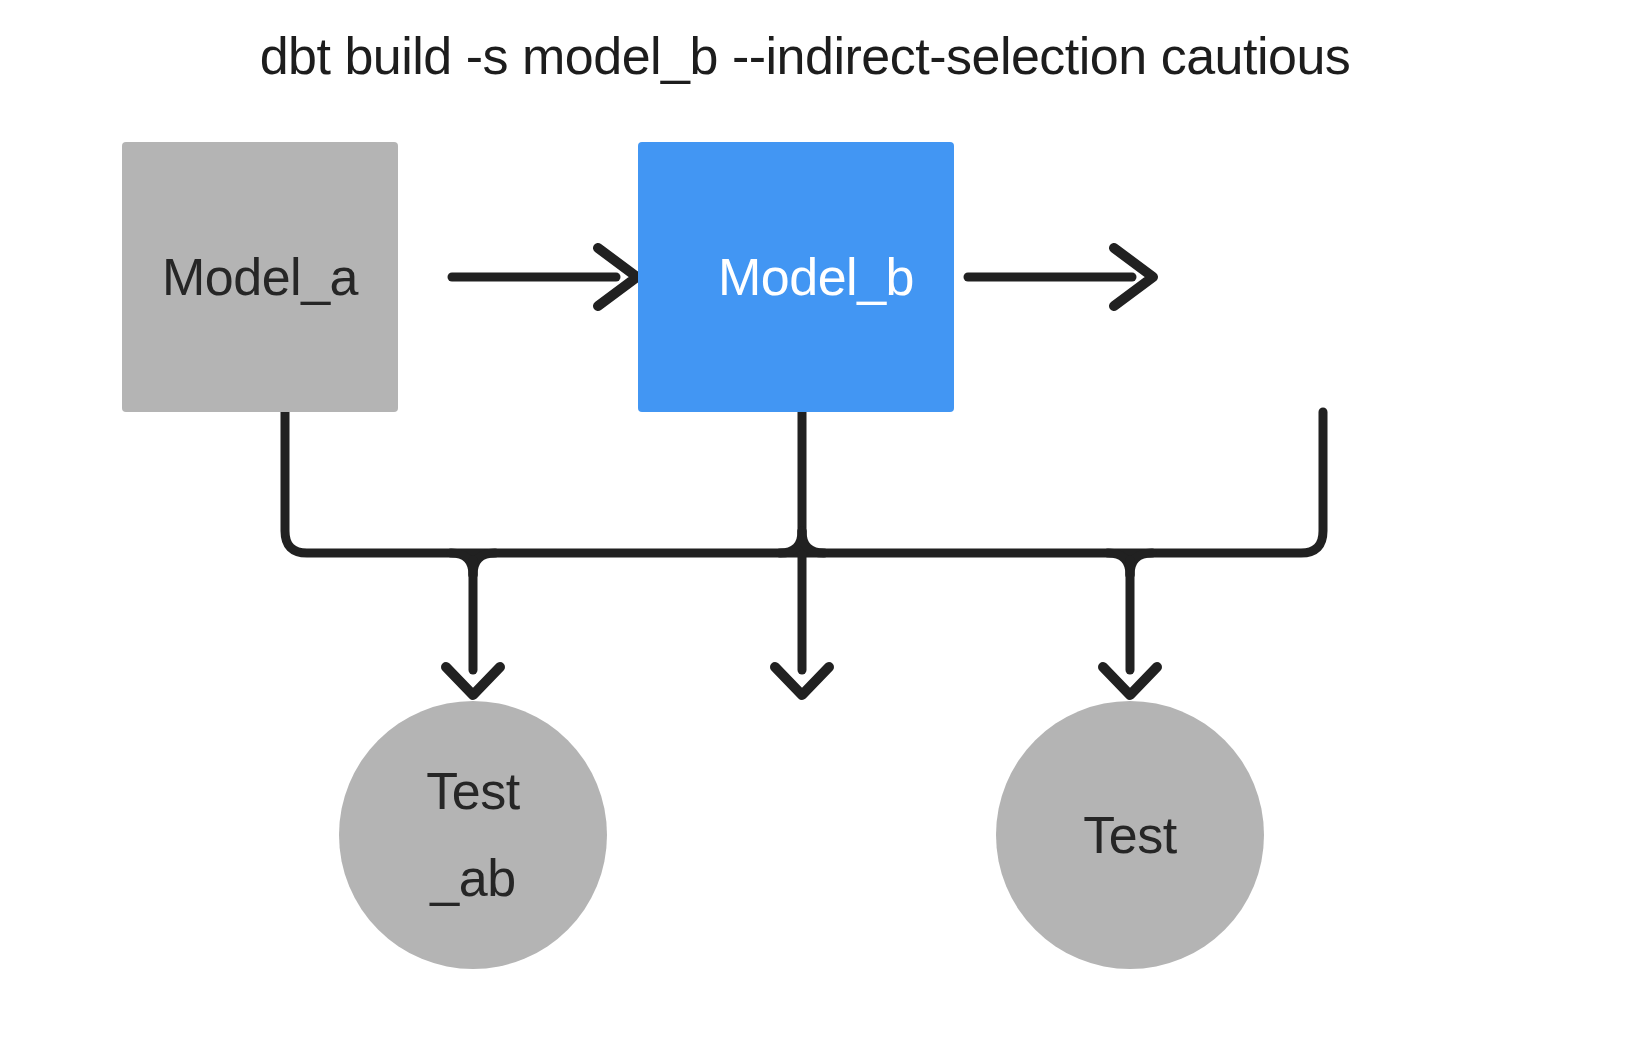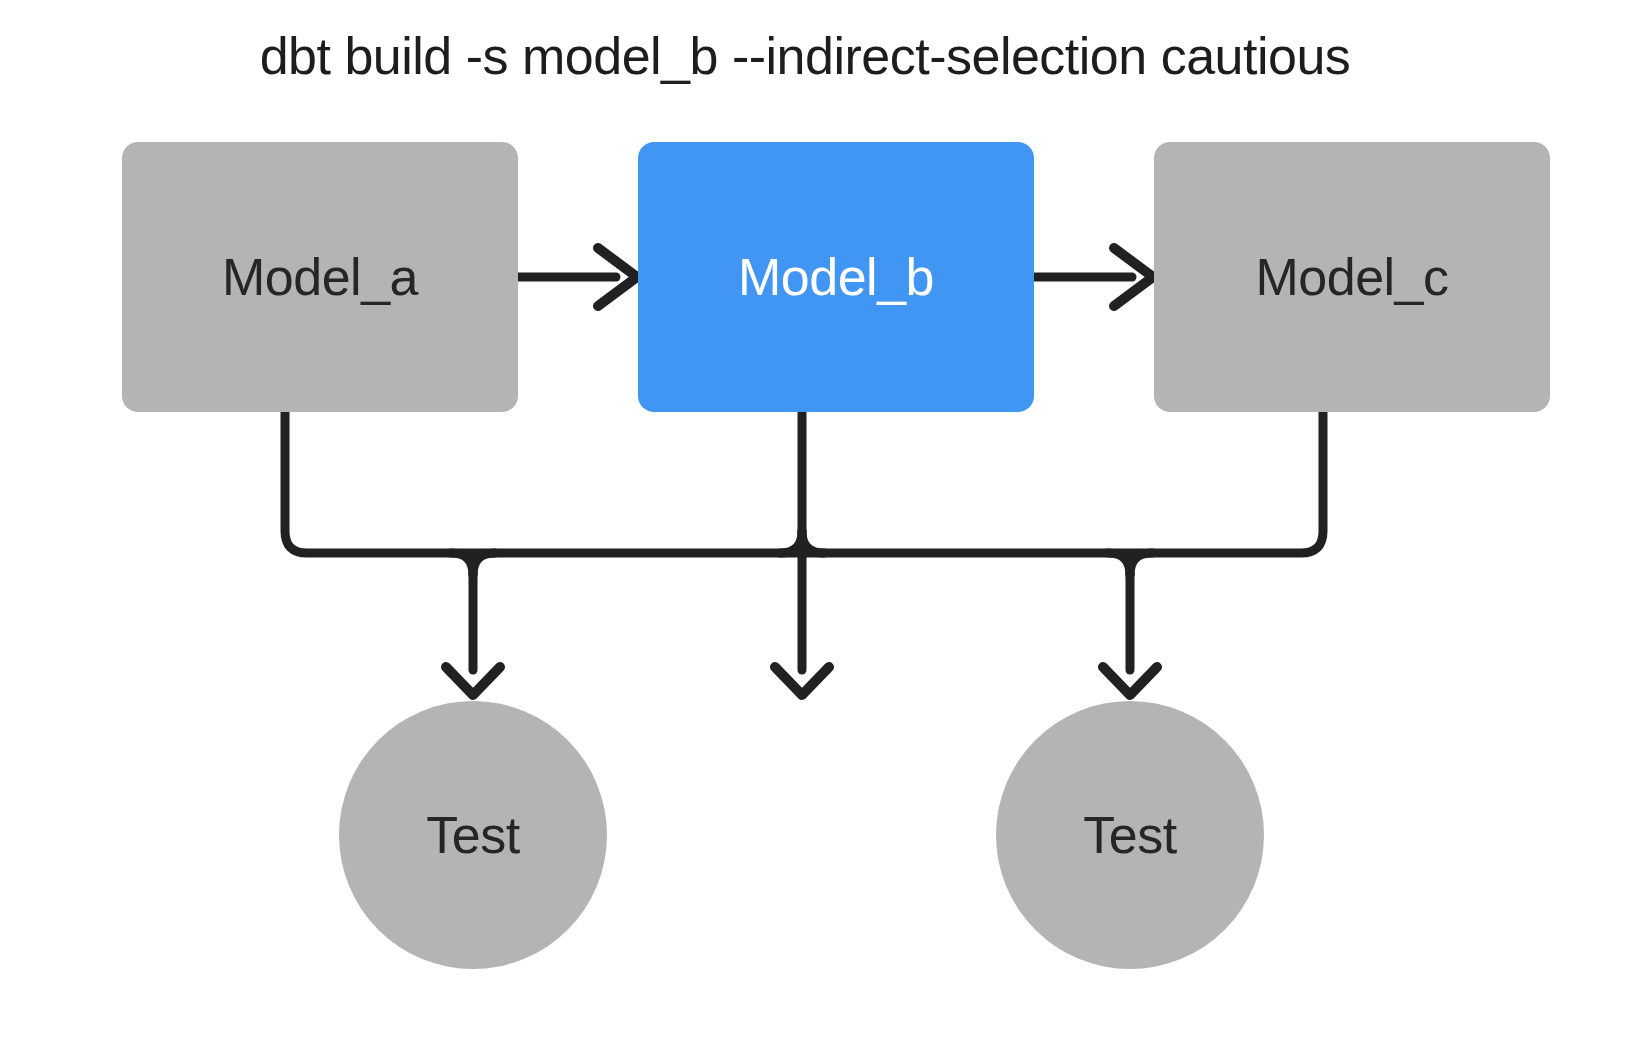--- a/index.html
+++ b/index.html
@@ -40,27 +40,27 @@
     align-items: center;
     justify-content: center;
     z-index: 2;
     font-size: 52px;
     font-weight: 500;
     color: #262626;
     letter-spacing: -0.5px;
     text-align: center;
   }
   .node.model {
-    width: 396px;
+    width: 276px;
     height: 270px;
     top: 142px;
-    border-radius: 16px;
+    border-radius: 4px;
   }
   .node.model-a { left: 122px; }
-  .node.model-b { left: 638px; color: #ffffff; }
+  .node.model-b { left: 638px; color: #ffffff; padding-left: 40px; }
   .node.model-c { left: 1154px; }
   .node.test {
     width: 268px;
     height: 268px;
     top: 701px;
     border-radius: 50%;
     line-height: 1.67;
   }
   .node.test-ab { left: 339px; }
   .node.test-b  { left: 668px; }
@@ -115,26 +115,24 @@
   </svg>
 
   <div class="node model model-a" style="background-color: rgb(180, 180, 180);">
     <span>Model_a</span>
   </div>
 
   <div class="node model model-b" style="background-color: rgb(66, 150, 243);">
     <span>Model_b</span>
   </div>
 
-  <div class="node model model-c" style="background-color: rgb(180, 180, 180);">
-    <span>Model_c</span>
-  </div>
 
   <div class="node test test-ab" style="background-color: rgb(180, 180, 180);">
     <span>Test</span>
+    <span>_ab</span>
   </div>
 
 
   <div class="node test test-bc" style="background-color: rgb(180, 180, 180);">
     <span>Test</span>
   </div>
 
 </div>
 
 </body></html>

